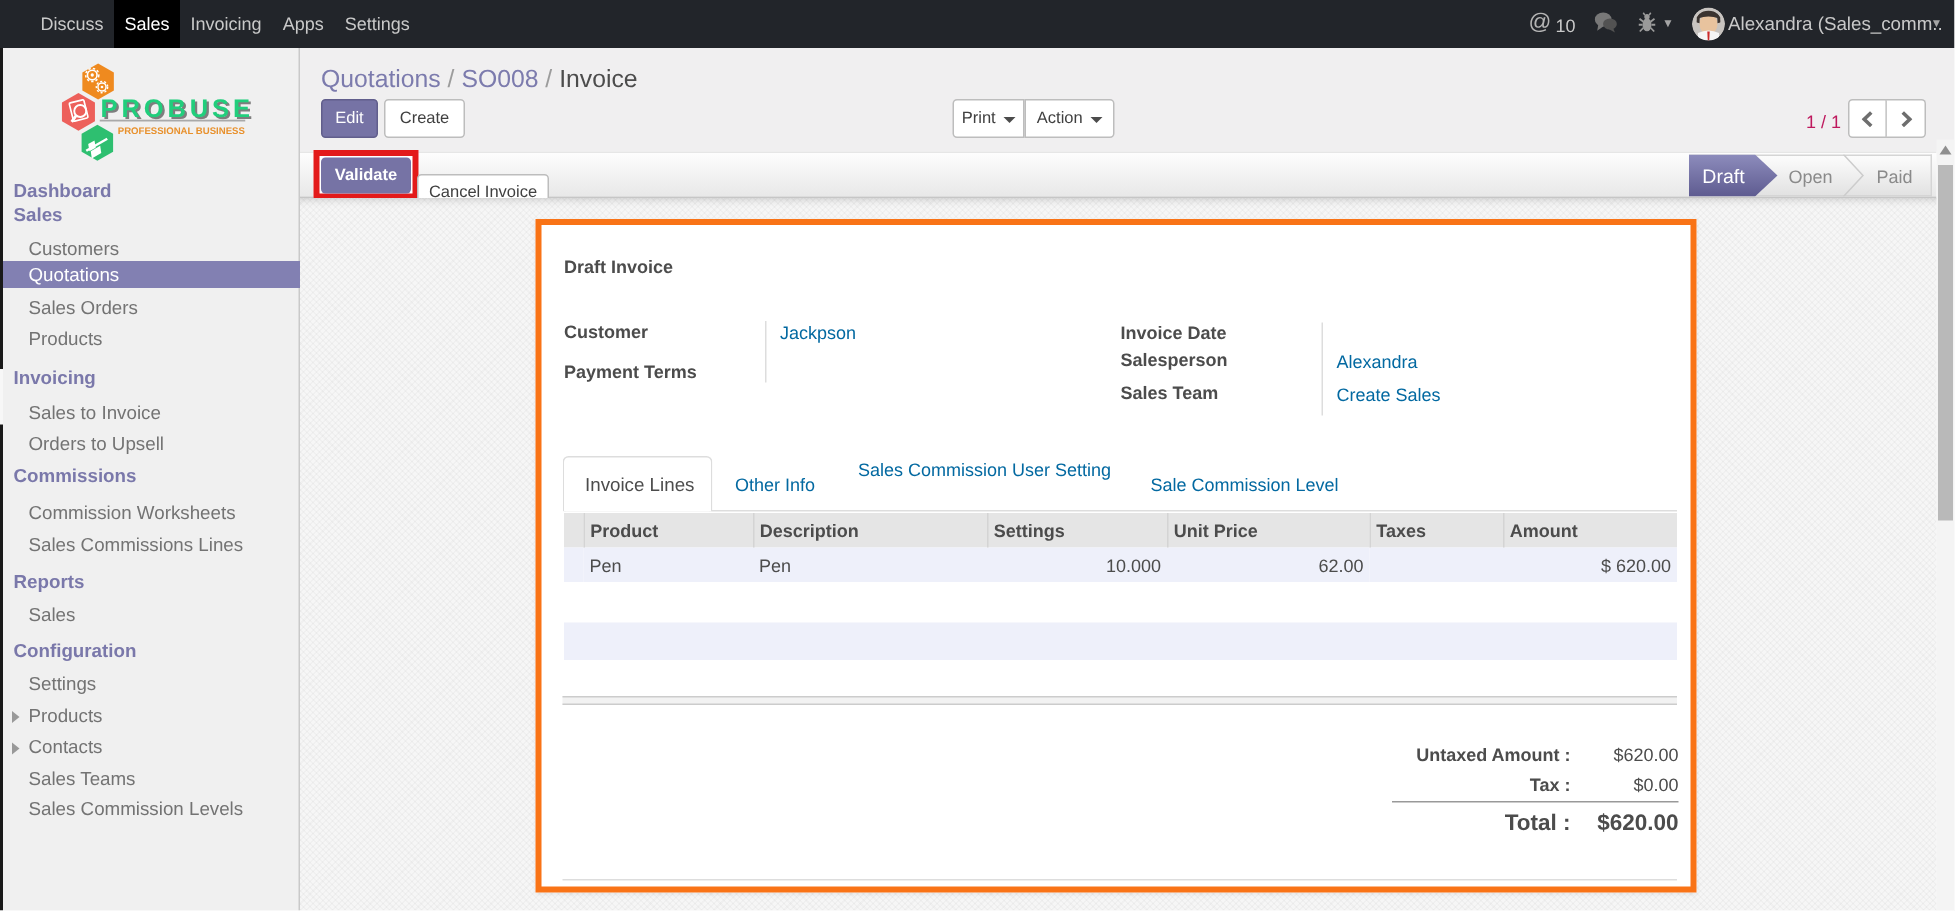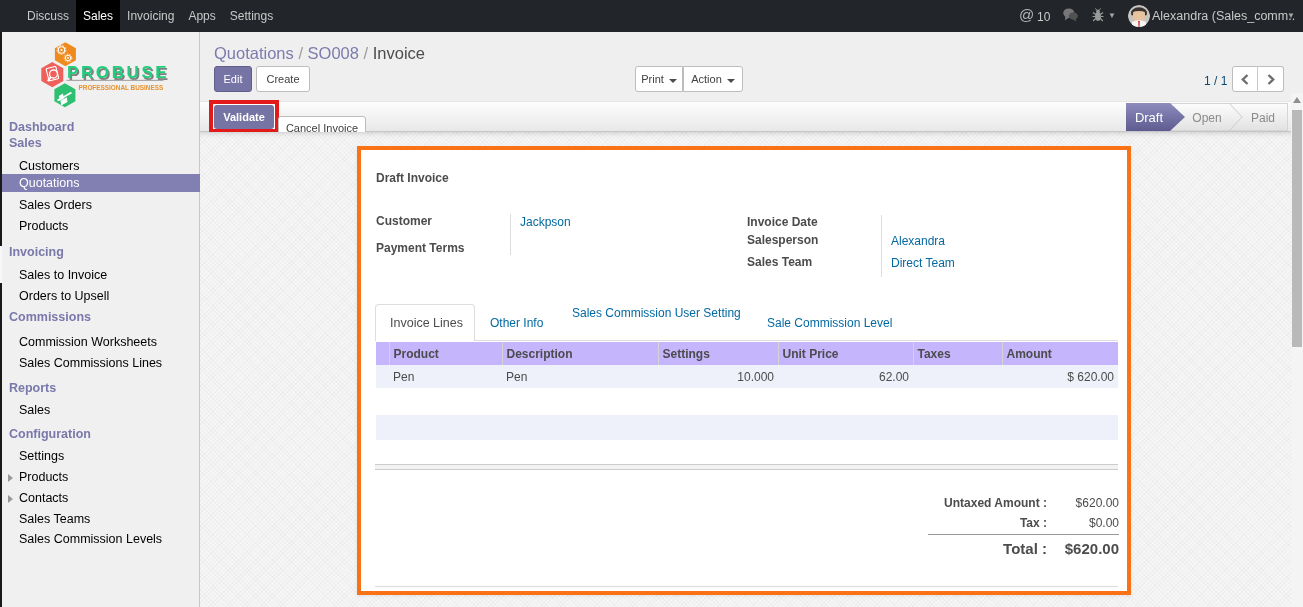--- a/index.html
+++ b/index.html
@@ -9,21 +9,21 @@
 
 
 #topbar { position:absolute; left:0; top:0; width:1303px; height:32px; background:#22252a; color:#c9c9c9; }
 #topbar .menu { position:absolute; left:20px; top:0; height:32px; display:flex; }
 #topbar .menu div { padding:0 7px; line-height:32px; font-size:12px; }
 #topbar .menu .active { background:#000; color:#fff; }
 
 
 #sidebar { position:absolute; left:0; top:32px; width:200px; height:575px; background:#f0f0f0; border-right:1px solid #c9c9c9; }
 #sidebar .hdr { position:absolute; left:9px; color:#7a78aa; font-weight:bold; font-size:12.5px; }
-#sidebar .itm { position:absolute; left:0; width:200px; padding-left:19px; color:#000000; font-size:12.5px; }
+#sidebar .itm { position:absolute; left:0; width:200px; padding-left:19px; color:#737373; font-size:12.5px; }
 
 
 #cp { position:absolute; left:200px; top:32px; width:1103px; height:69px; background:#f0eff0; }
 .crumb { position:absolute; left:14px; top:12px; font-size:16.5px; color:#4c4c4c; }
 .crumb a { color:#7c7bad; text-decoration:none; }
 .crumb .sep { color:#9c9c9c; }
 .btn { display:inline-block; font-size:11px; height:26px; line-height:24px; border:1px solid #bdbdbd; border-radius:3px; background:#fff; color:#404040; text-align:center; white-space:nowrap; }
 .btn.primary { background:#7673a5; border-color:#615e8c; color:#fff; }
 
 
@@ -148,21 +148,21 @@
 
 <div class="abs" style="left:0; top:32px; width:2px; height:575px; background:#191919;"></div>
 <div class="abs" style="left:0; top:246px; width:2px; height:37px; background:#f7f7f7;"></div>
 
 <div id="cp">
   <div class="crumb"><a>Quotations</a> <span class="sep">/</span> <a>SO008</a> <span class="sep">/</span> <span>Invoice</span></div>
   <div class="btn primary abs" style="left:14px; top:34px; width:38px;">Edit</div>
   <div class="btn abs" style="left:56px; top:34px; width:54px;">Create</div>
   <div class="btn abs" style="left:435px; top:34px; width:48px; border-radius:3px 0 0 3px;">Print<span style="display:inline-block; width:0; height:0; border-left:4px solid transparent; border-right:4px solid transparent; border-top:4px solid #4c4c4c; margin-left:5px;"></span></div>
   <div class="btn abs" style="left:483px; top:34px; width:60px; border-radius:0 3px 3px 0;">Action<span style="display:inline-block; width:0; height:0; border-left:4px solid transparent; border-right:4px solid transparent; border-top:4px solid #4c4c4c; margin-left:5px;"></span></div>
-  <div class="abs" style="left:1004px; top:42px; color:#0c4a6e; font-size:12px;">1 / 1</div>
+  <div class="abs" style="left:1004px; top:42px; color:#be185d; font-size:12px;">1 / 1</div>
   <div class="btn abs" style="left:1032px; top:34px; width:26px; border-radius:3px 0 0 3px;"><svg width="8" height="11" viewBox="0 0 8 11" style="margin-top:7px;">
         <path d="M6.5 1 L1.8 5.5 L6.5 10" fill="none" stroke="#6e6e6e" stroke-width="2.4"></path>
       </svg></div>
   <div class="btn abs" style="left:1057px; top:34px; width:27px; border-left:1px solid #c9c9c9; border-radius:0 3px 3px 0;"><svg width="8" height="11" viewBox="0 0 8 11" style="margin-top:7px;">
         <path d="M1.5 1 L6.2 5.5 L1.5 10" fill="none" stroke="#6e6e6e" stroke-width="2.4"></path>
       </svg></div>
 </div>
 
 <div id="statusbar">
   <div class="abs" style="left:9px; top:-2px; border:4px solid #e31a1a; width:70px; height:33px; background:#fff;">
@@ -196,41 +196,41 @@
   <div class="lbl abs" style="left:15px; top:64px;">Customer</div>
   <div class="lbl abs" style="left:15px; top:91px;">Payment Terms</div>
   <div class="abs" style="left:149px; top:64px; width:1px; height:41px; background:#ddd;"></div>
   <a class="abs" style="left:159px; top:65px;">Jackpson</a>
 
   <div class="lbl abs" style="left:386px; top:65px;">Invoice Date</div>
   <div class="lbl abs" style="left:386px; top:83px;">Salesperson</div>
   <div class="lbl abs" style="left:386px; top:105px;">Sales Team</div>
   <div class="abs" style="left:520px; top:65px; width:1px; height:62px; background:#ddd;"></div>
   <a class="abs" style="left:530px; top:84px;">Alexandra</a>
-  <a class="abs" style="left:530px; top:106px;">Direct Team</a>
+  <a class="abs" style="left:530px; top:106px;">Create Sales</a>
 
   <div class="abs" style="left:15px; top:155px; width:742px; height:36px; border-bottom:1px solid #ddd;"></div>
   <div class="abs" style="left:14px; top:154px; width:100px; height:37px; background:#fff; border:1px solid #ddd; border-bottom:none; border-radius:4px 4px 0 0;"></div>
   <div class="abs" style="left:29px; top:166px; color:#4c4c4c; font-size:12.5px;">Invoice Lines</div>
   <div class="tabtxt" style="left:129px; top:166px;"><a>Other Info</a></div>
   <div class="tabtxt" style="left:211px; top:156px;"><a>Sales Commission User Setting</a></div>
   <div class="tabtxt" style="left:406px; top:166px;"><a>Sale Commission Level</a></div>
 
   <table class="abs" style="left:15px; top:192px; width:742px; border-collapse:collapse; table-layout:fixed; font-size:12px;">
     <colgroup>
       <col style="width:13px;">
         <col style="width:113px;">
         <col style="width:156px;">
         <col style="width:120px;">
         <col style="width:135px;">
         <col style="width:89px;">
         <col style="width:116px;">
     </colgroup>
     <tbody>
-        <tr style="background:#c4b5fd; height:23px;">
+        <tr style="background:#e5e5e5; height:23px;">
       <td style="border-right:1px solid #d4d4d4;"></td>
       <td class="lbl" style="padding-left:4px; border-right:1px solid #d4d4d4;">Product</td>
       <td class="lbl" style="padding-left:4px; border-right:1px solid #d4d4d4;margin-left:46px;">Description</td>
       <td class="lbl" style="padding-left:4px; border-right:1px solid #d4d4d4;">Settings</td>
       <td class="lbl" style="padding-left:4px; border-right:1px solid #d4d4d4;">Unit Price</td>
       <td class="lbl" style="padding-left:4px; border-right:1px solid #d4d4d4;">Taxes</td>
       <td class="lbl" style="padding-left:4px;">Amount</td>
     </tr>
     <tr style="background:#eef0fa; height:23px;">
       <td></td>

